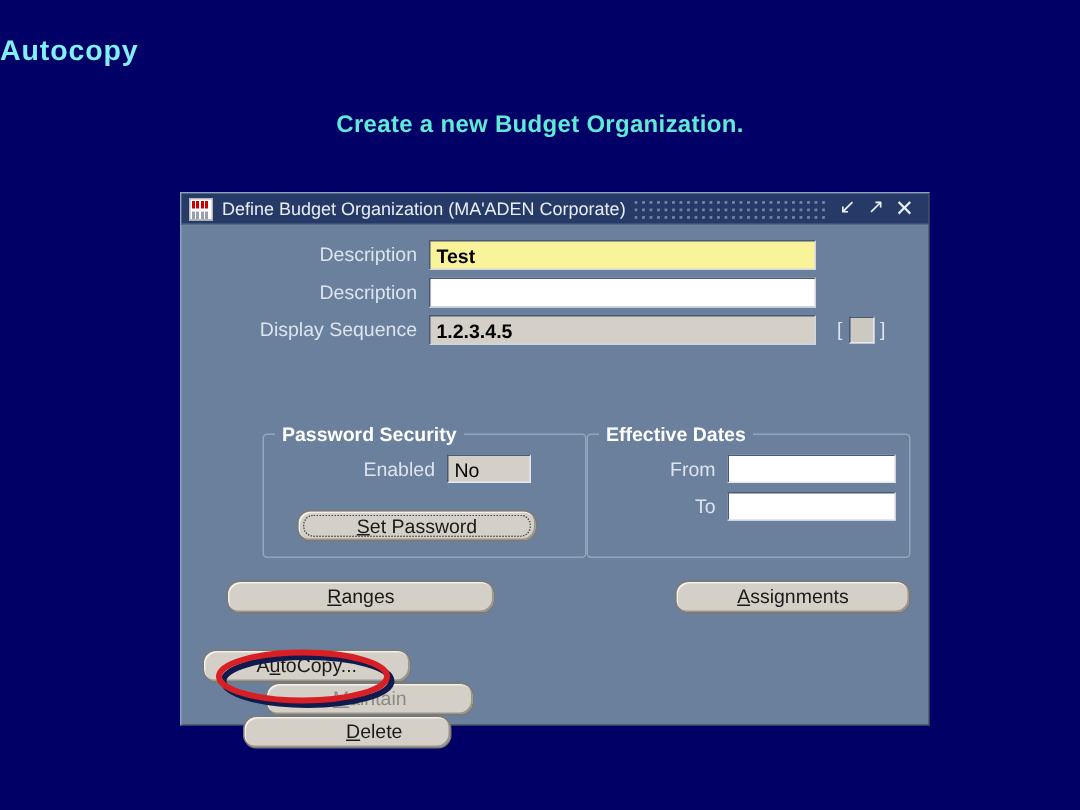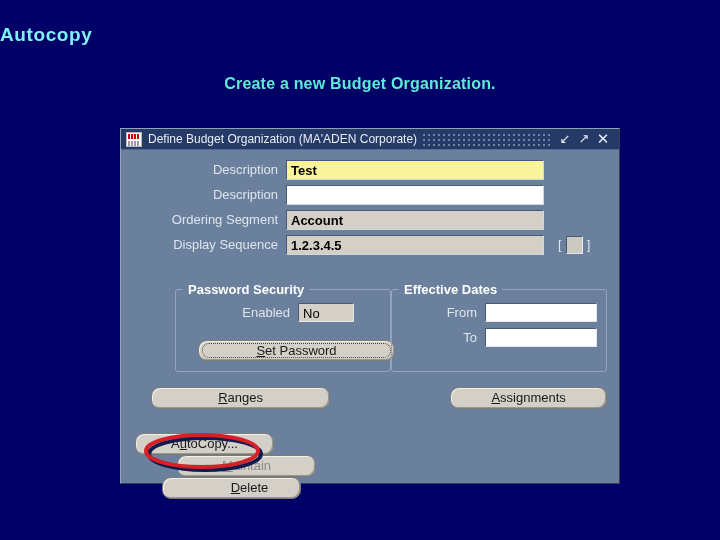--- a/index.html
+++ b/index.html
@@ -232,21 +232,21 @@
     height: 22px;
     box-shadow: inset 1px 1px 0 #f2f0ec, inset -1px -1px 0 #9a968f;
     cursor: default;
     font-family: "Liberation Sans", sans-serif;
   }
   .btn u { text-decoration: underline; }
 
   .btn-setpw {
     position: absolute;
     left: 22px; bottom: 10px;
-    width: 197px;
+    width: 160px;
     height: 21px;
     line-height: 19px;
   }
   .btn-setpw::after {
     content: "";
     position: absolute;
     left: 3px; top: 2px; right: 3px; bottom: 2px;
     border: 1px dotted #4b4843;
     border-radius: 7px;
     pointer-events: none;
@@ -303,24 +303,20 @@
     <div class="field-row">
       <div class="field-label">Description</div>
       <div class="field-input fi-yellow">Test</div>
     </div>
 
     <div class="field-row">
       <div class="field-label">Description</div>
       <div class="field-input fi-white"></div>
     </div>
 
-    <div class="field-row">
-      <div class="field-label">Ordering Segment</div>
-      <div class="field-input fi-gray">Account</div>
-    </div>
 
     <div class="field-row">
       <div class="field-label">Display Sequence</div>
       <div class="field-input fi-gray">1.2.3.4.5</div>
       <div class="seq-extra">
         <span>[</span>
         <span class="seq-box"></span>
         <span>]</span>
       </div>
     </div>

